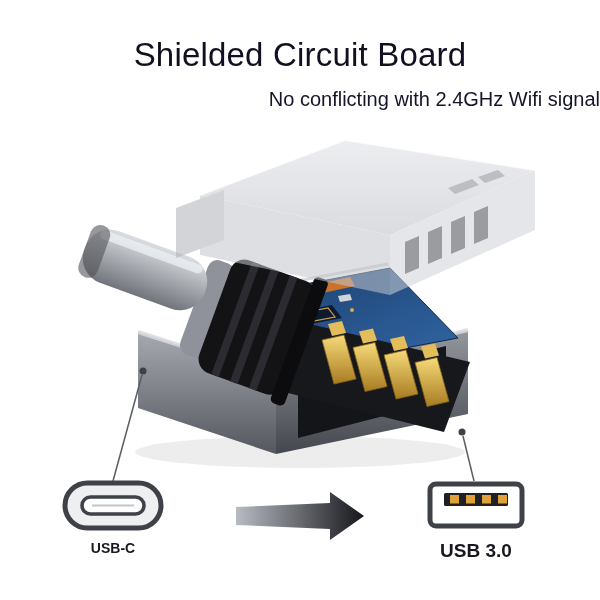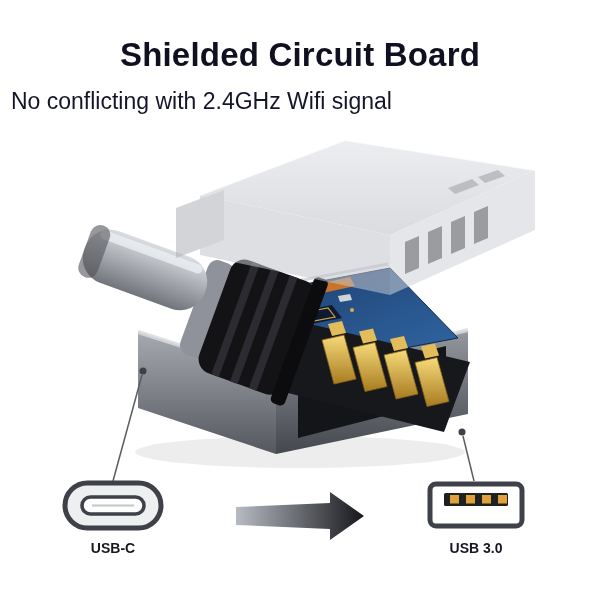--- a/index.html
+++ b/index.html
@@ -1,25 +1,25 @@
 <!DOCTYPE html>
 <html><head>
 <meta charset="utf-8">
 <style>
   html,body{margin:0;padding:0;}
   body{width:600px;height:600px;background:#ffffff;font-family:"Liberation Sans",sans-serif;overflow:hidden;}
   .stage{position:relative;width:600px;height:600px;background:#ffffff;}
-  .title{position:absolute;top:36px;left:0;right:0;text-align:center;font-size:33px;font-weight:700;color:#101020;letter-spacing:.2px;}
-  .subtitle{position:absolute;top:88px;left:0;right:0;text-align:left;font-size:23px;font-weight:500;color:#15152a;margin-left:11px;}
+  .title{position:absolute;top:36px;left:0;right:0;text-align:center;font-size:33px;font-weight:400;color:#101020;letter-spacing:.2px;}
+  .subtitle{position:absolute;top:88px;left:0;right:0;text-align:right;font-size:20px;font-weight:500;color:#15152a;margin-left:11px;}
   .svg-wrap{position:absolute;inset:0;}
   .svg-wrap svg{display:block;}
   .ann{position:absolute;text-align:center;color:#17181f;}
   .speed{top:478px;left:246px;width:100px;font-size:16px;font-weight:700;}
   .lblc{top:540px;left:63px;width:100px;font-size:14px;font-weight:700;}
-  .lbla{top:540px;left:426px;width:100px;font-size:14px;font-weight:700;}
+  .lbla{top:540px;left:426px;width:100px;font-size:19px;font-weight:700;}
 </style>
 </head>
 <body>
 
 <div class="stage">
 
   <div class="title">Shielded Circuit Board</div>
   <div class="subtitle">No conflicting with 2.4GHz Wifi signal</div>
 
   <div class="svg-wrap">

